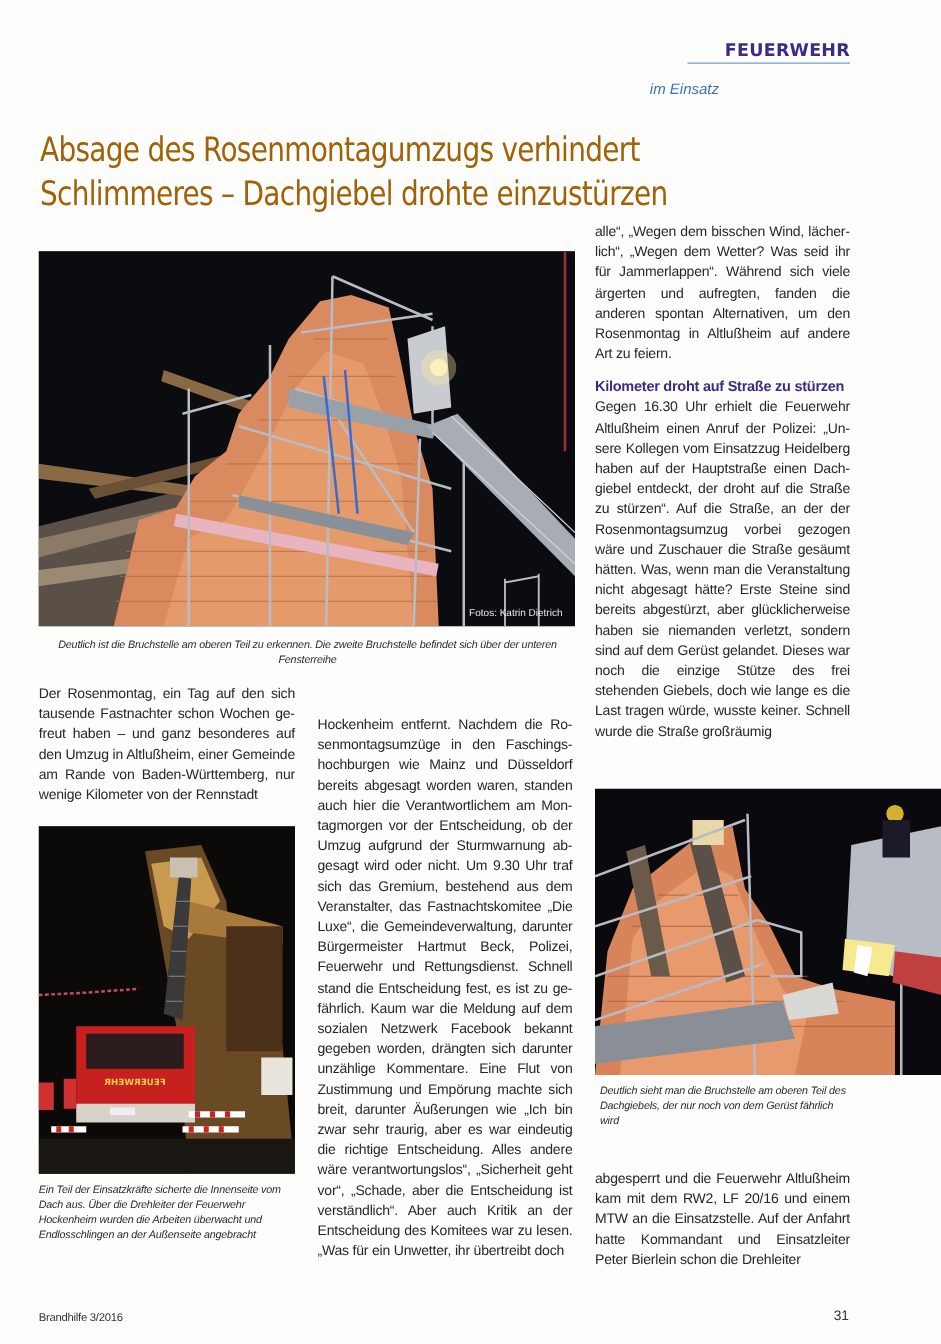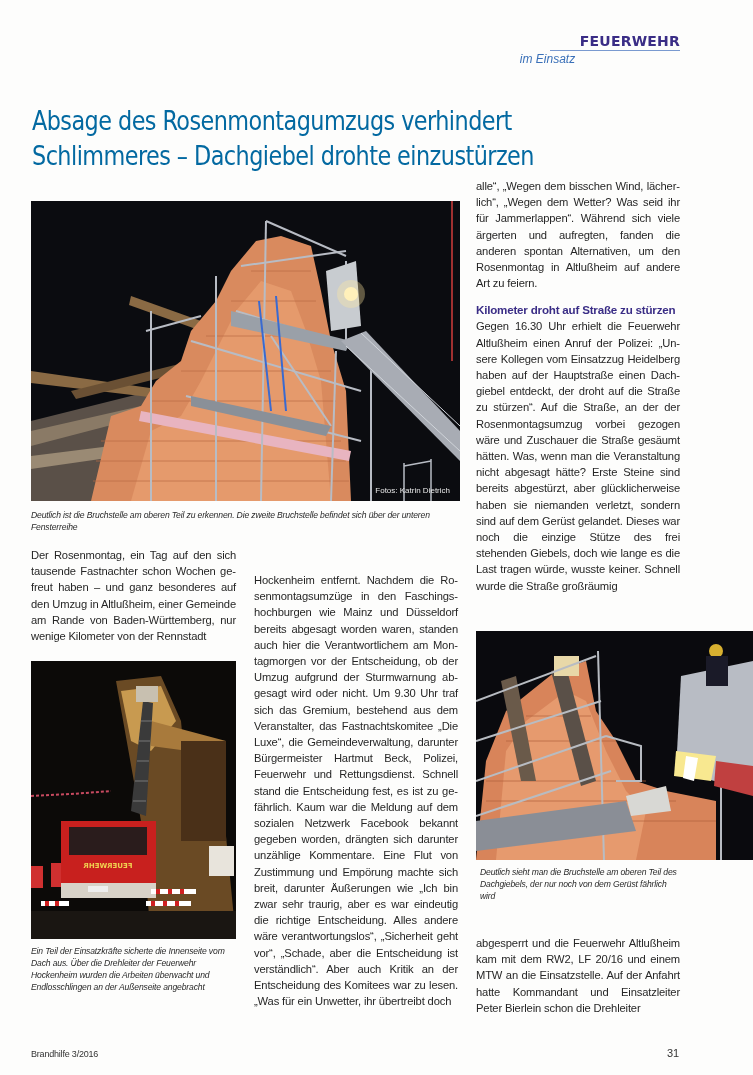--- a/index.html
+++ b/index.html
@@ -28,28 +28,28 @@
     .section-rule {
       left: 550px; top: 50px; width: 130px; height: 1px;
       background: #7a9ad0;
     }
     .section-label .sub {
       display: block;
       font-style: italic;
       font-size: 12px;
       color: #3a70b8;
       text-align: left;
-      margin-top: 3px;
+      margin-top: 15px;
     }
     .headline {
       left: 32px; top: 103px; width: 600px;
       font-family: "DejaVu Sans", sans-serif;
       font-size: 27px;
       line-height: 35px;
-      color: #0369a1;
+      color: #a16207;
       letter-spacing: -0.6px;
       font-stretch: condensed;
     }
     .headline div { white-space: nowrap; transform: scaleX(0.92); transform-origin: left; }
     .photo { overflow: hidden; background: #0a0a0c; }
     .caption {
       font-style: italic;
       font-size: 8.6px;
       line-height: 12px;
       color: #2a2a2a;
@@ -155,21 +155,21 @@
     <line x1="421" y1="0" x2="421" y2="160" stroke="#a03030" stroke-width="2"></line>
 
     <g stroke="#b8bcc4" stroke-width="1.5" fill="none">
       <line x1="373" y1="300" x2="373" y2="262"></line>
       <line x1="400" y1="300" x2="400" y2="258"></line>
       <line x1="373" y1="265" x2="400" y2="260"></line>
     </g>
   </svg>
   <div class="abs credit" style="right:10px; bottom:6px;padding-left:31px;">Fotos: Katrin Dietrich</div>
 </div>
-<div class="abs caption" style="left:31px; top:509px; width:430px;">Deutlich ist die Bruchstelle am oberen Teil zu erkennen. Die zweite Bruchstelle befindet sich über der unteren Fensterreihe</div>
+<div class="abs caption" style="left:31px; top:509px; width:430px;text-align:center;">Deutlich ist die Bruchstelle am oberen Teil zu erkennen. Die zweite Bruchstelle befindet sich über der unteren Fensterreihe</div>
 
 <div class="abs col" style="left:31px; top:547px; width:205px;">
   <p>Der Rosenmontag, ein Tag auf den sich tausende Fastnachter schon Wochen ge­freut haben – und ganz besonderes auf den Umzug in Altlußheim, einer Gemein­de am Rande von Baden-Württemberg, nur wenige Kilometer von der Rennstadt</p>
 </div>
 
 <div class="abs photo" style="left:31px; top:661px; width:205px; height:278px;">
   <svg width="205" height="278" viewBox="0 0 205 278">
     <rect width="205" height="278" fill="#0c0a08"></rect>
 
     <polygon points="85,20 130,15 150,60 160,170 195,175 205,278 120,278 110,160" fill="#6a4a24"></polygon>

